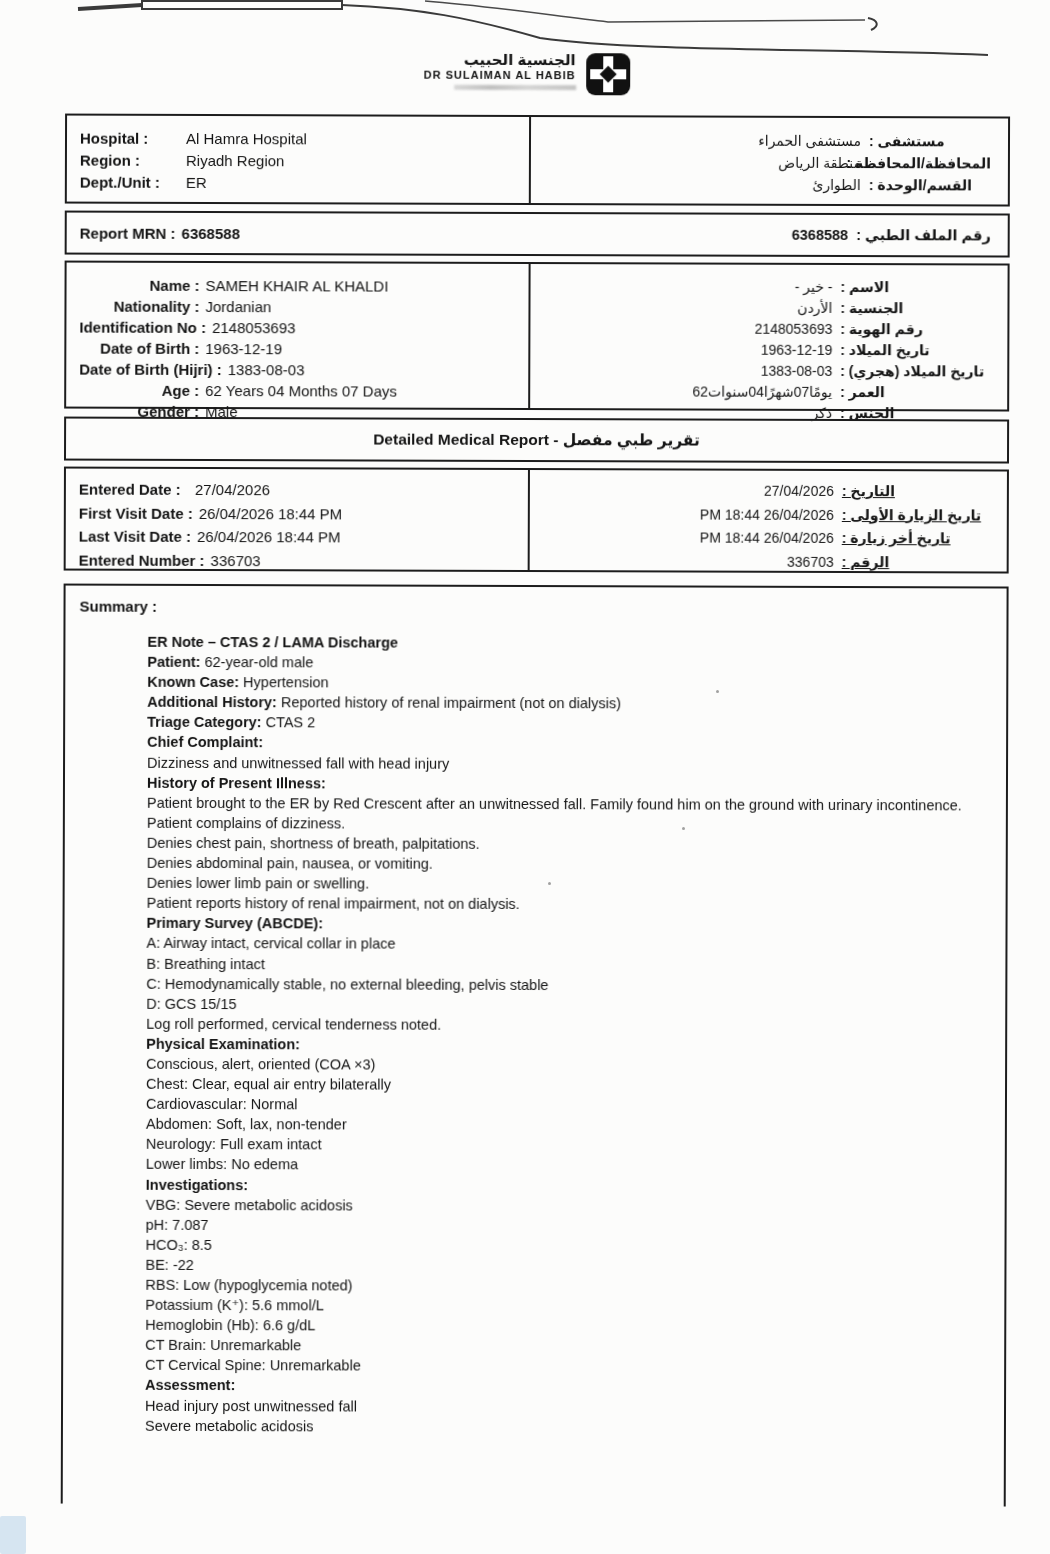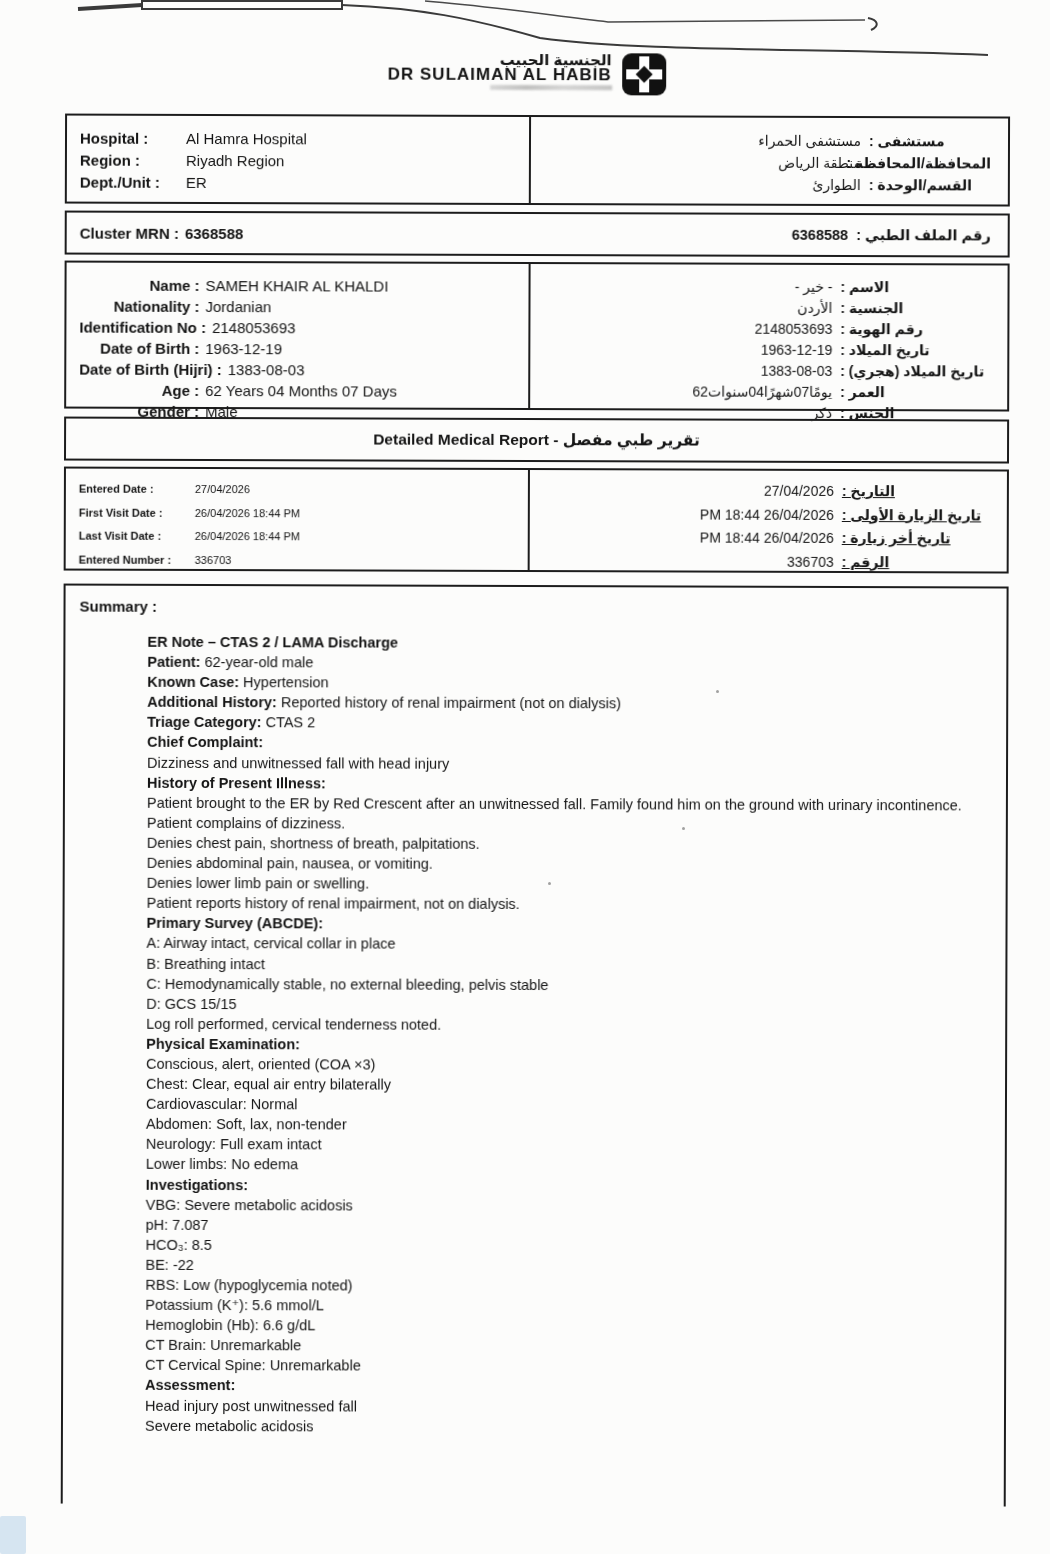--- a/index.html
+++ b/index.html
@@ -7,21 +7,21 @@
     position:relative;width:1050px;height:1554px;margin:0 auto;
     background:#fcfcfb;overflow:hidden;
     font-family:"Liberation Sans","DejaVu Sans",sans-serif;
     color:#151515;
   }
   .content{position:absolute;inset:0;transform:rotate(0.18deg);filter:blur(0.15px);}
   
   .logo{position:absolute;top:52px;left:0;right:0;display:flex;justify-content:center;align-items:flex-start;gap:9px;}
   .logo-text{display:flex;flex-direction:column;align-items:flex-end;}
   .logo-ar{font-size:15px;font-weight:700;direction:rtl;line-height:16px;}
-  .logo-en{font-size:17px;font-weight:700;letter-spacing:1px;line-height:14px;}
+  .logo-en{font-size:11px;font-weight:700;letter-spacing:1px;line-height:14px;}
   .tagline{width:122px;height:5px;margin-top:3px;background:linear-gradient(90deg,#b9b9b9,#8f8f8f 30%,#b5b5b5 60%,#969696);opacity:.55;filter:blur(1px);}
   
   .box{position:absolute;left:63px;width:945px;border:2px solid #1c1c1c;box-sizing:border-box;background:transparent;}
   .split{display:flex;}
   .pane{box-sizing:border-box;}
   .pane.left{width:464px;border-right:2px solid #1c1c1c;padding:12px 10px 0 13px;}
   .pane.right{flex:1;padding:12px 17px 0 10px;}
   .row{display:flex;gap:6px;white-space:nowrap;align-items:baseline;}
   .row .lbl{font-weight:700;}
   .rtl-row{direction:rtl;display:flex;gap:8px;white-space:nowrap;align-items:baseline;}
@@ -37,21 +37,21 @@
   .box2 .rtl-row{font-size:14.5px;}
   .box3{top:262px;height:148px;}
   .box3 .row{line-height:21px;font-size:15px;}
   .box3 .lbl{min-width:120px;flex:none;text-align:right;}
   .box3 .rtl-row{line-height:21px;font-size:14px;}
   .box3 .albl{width:150px;}
   .box4{top:418px;height:44px;display:flex;align-items:center;justify-content:center;font-size:15.5px;font-weight:600;}
   .box5{top:468px;height:104px;}
   .box5 .pane.left{padding-top:9px;}
   .box5 .pane.right{padding-top:9px;}
-  .box5 .row{line-height:23.5px;font-size:11px;}
+  .box5 .row{line-height:23.5px;font-size:15px;}
   .box5 .lbl{min-width:110px;flex:none;}
   .box5 .rtl-row{line-height:23.5px;font-size:14px;}
   .box5 .albl{width:148px;text-decoration:underline;}
   .box6{top:585px;height:920px;border-bottom:none;padding:12px 14px;}
   .sum-label{font-weight:700;font-size:15px;}
   .sum-body{margin-left:68px;margin-top:17px;}
   .sum-line{height:20.1px;line-height:20.1px;font-size:14.5px;white-space:nowrap;}
   .sum-line .b{font-weight:700;}
   .ltr{direction:ltr;unicode-bidi:isolate;}
   .tok{display:inline-flex;direction:ltr;}
@@ -120,21 +120,21 @@
         </div>
           <div class="rtl-row">
           <span class="albl">القسم/الوحدة :</span>
           <span class="val">الطوارئ</span>
         </div>
         </div>
     </section>
 
     <section class="box box2">
       <div class="row">
-        <span class="lbl">Cluster MRN :</span>
+        <span class="lbl">Report MRN :</span>
         <span>6368588</span>
       </div>
       <div class="rtl-row">
         <span class="albl" style="width:auto">رقم الملف الطبي :</span>
         <span class="ltr">6368588</span>
       </div>
     </section>
 
     <section class="box box3 split">
       <div class="pane left">

